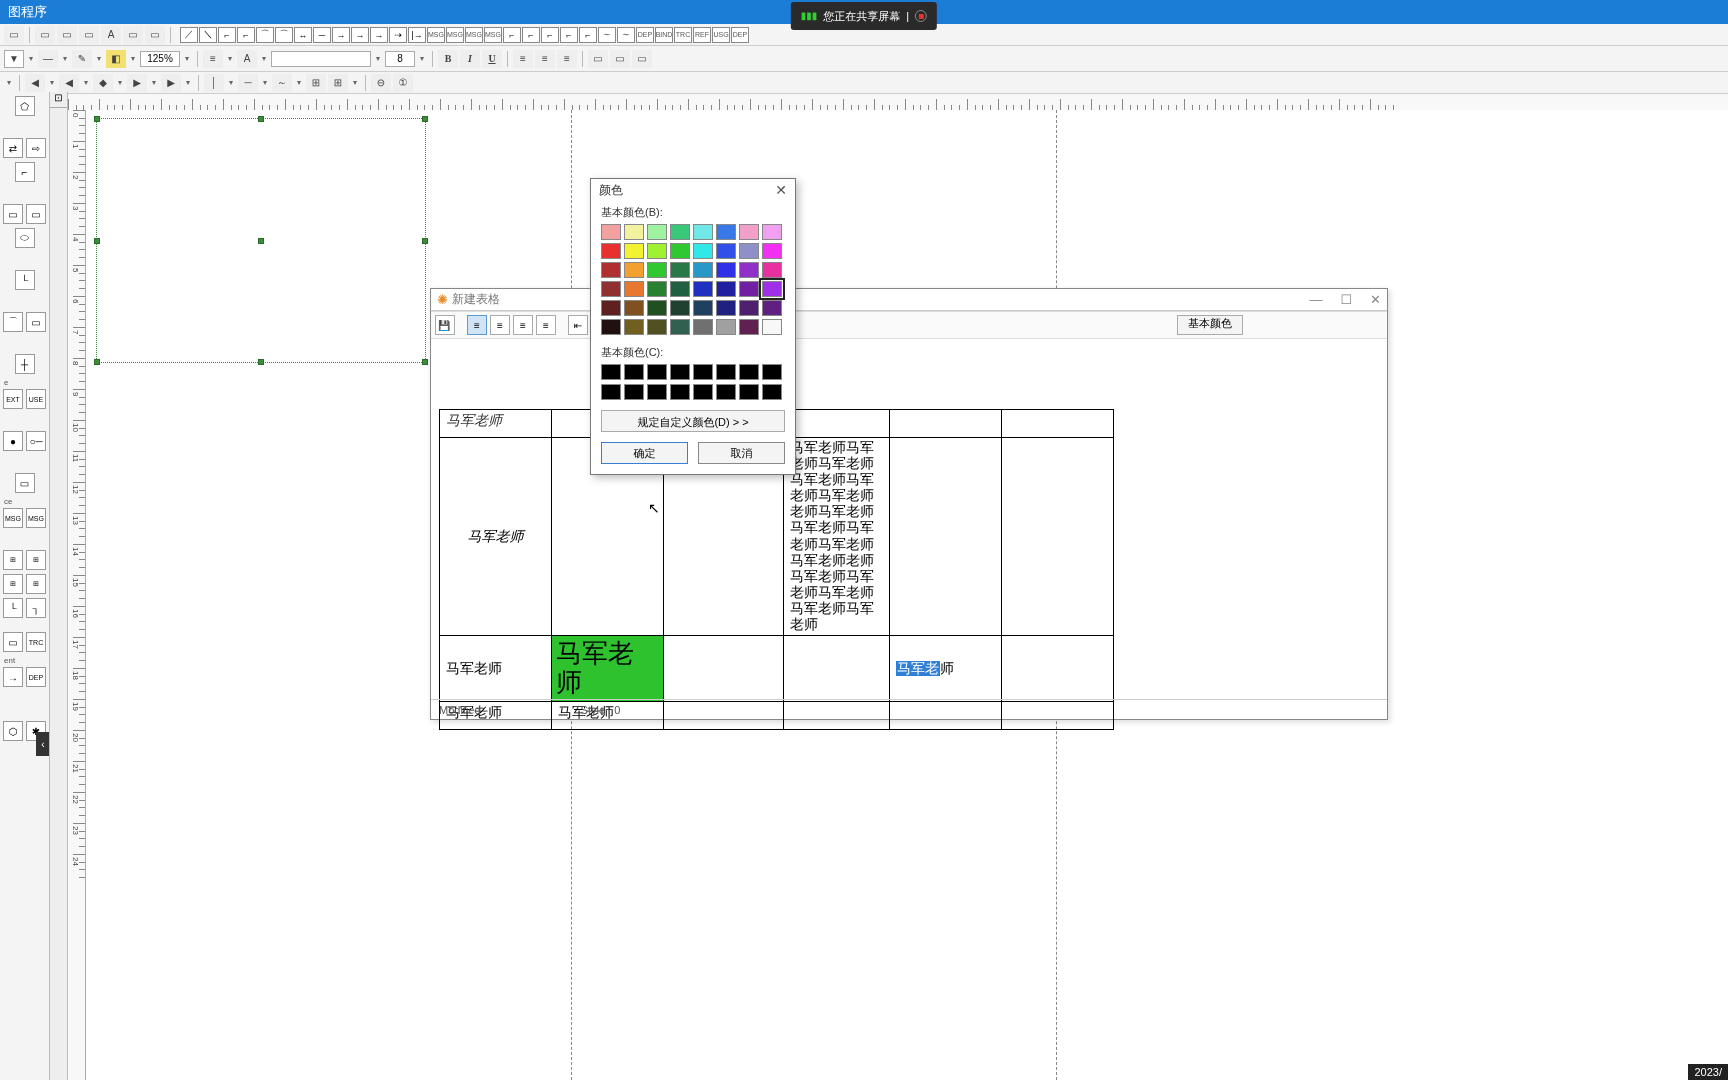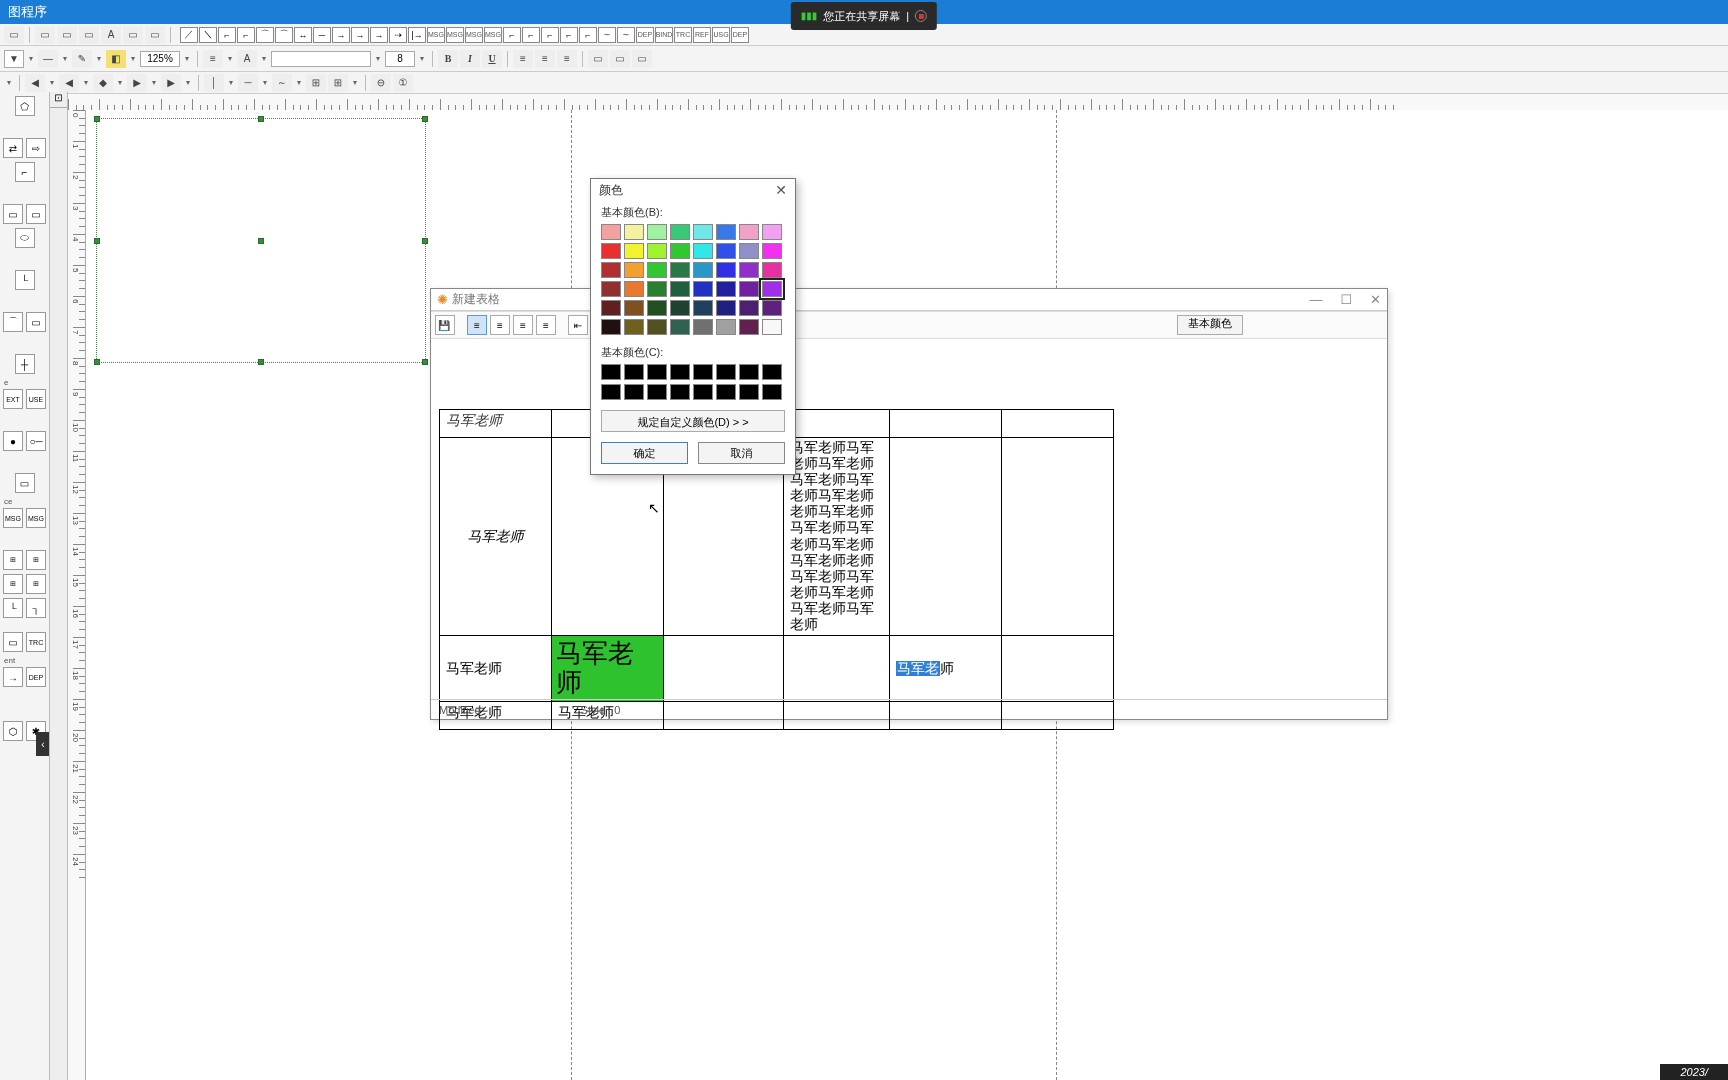--- a/index.html
+++ b/index.html
@@ -97,21 +97,21 @@
 .colordlg .sw { width: 20px; height: 16px; border: 1px solid #888; }
 .colordlg .sw.sel { outline: 2px solid #222; outline-offset: 1px; }
 .colordlg .custom-row { display: grid; grid-template-columns: repeat(8, 20px); gap: 3px; padding: 2px 10px; }
 .colordlg .definebtn { margin: 8px 10px 6px; height: 22px; border: 1px solid #aaa; text-align: center; line-height: 22px; font-size: 11px; background: #f4f4f4; }
 .colordlg .dlgbtns { display: flex; gap: 10px; padding: 4px 10px 10px; }
 .colordlg .dlgbtns button { flex: 1; height: 22px; border: 1px solid #888; background: #f4f4f4; font-size: 11px; }
 .colordlg .dlgbtns button.primary { border-color: #3a7fd6; }
 
 .cursor-arrow { position: absolute; left: 648px; top: 500px; font-size: 14px; color: #000; z-index: 60; pointer-events: none; }
 
-.bottom-date { position: absolute; right: 0; bottom: 0; background: #222; color: #fff; font-size: 11px; padding: 2px 20px; font-style: italic; }
+.bottom-date { position: absolute; right: 0; bottom: 0; background: #222; color: #fff; font-size: 11px; padding: 2px 6px; }
 </style>
 </head>
 <body>
 
 <div class="titlebar">
   <span>图程序</span>
   <div class="share-indicator">
     <span class="bars">▮▮▮</span>
     <span>您正在共享屏幕</span>
     <span>|</span>

